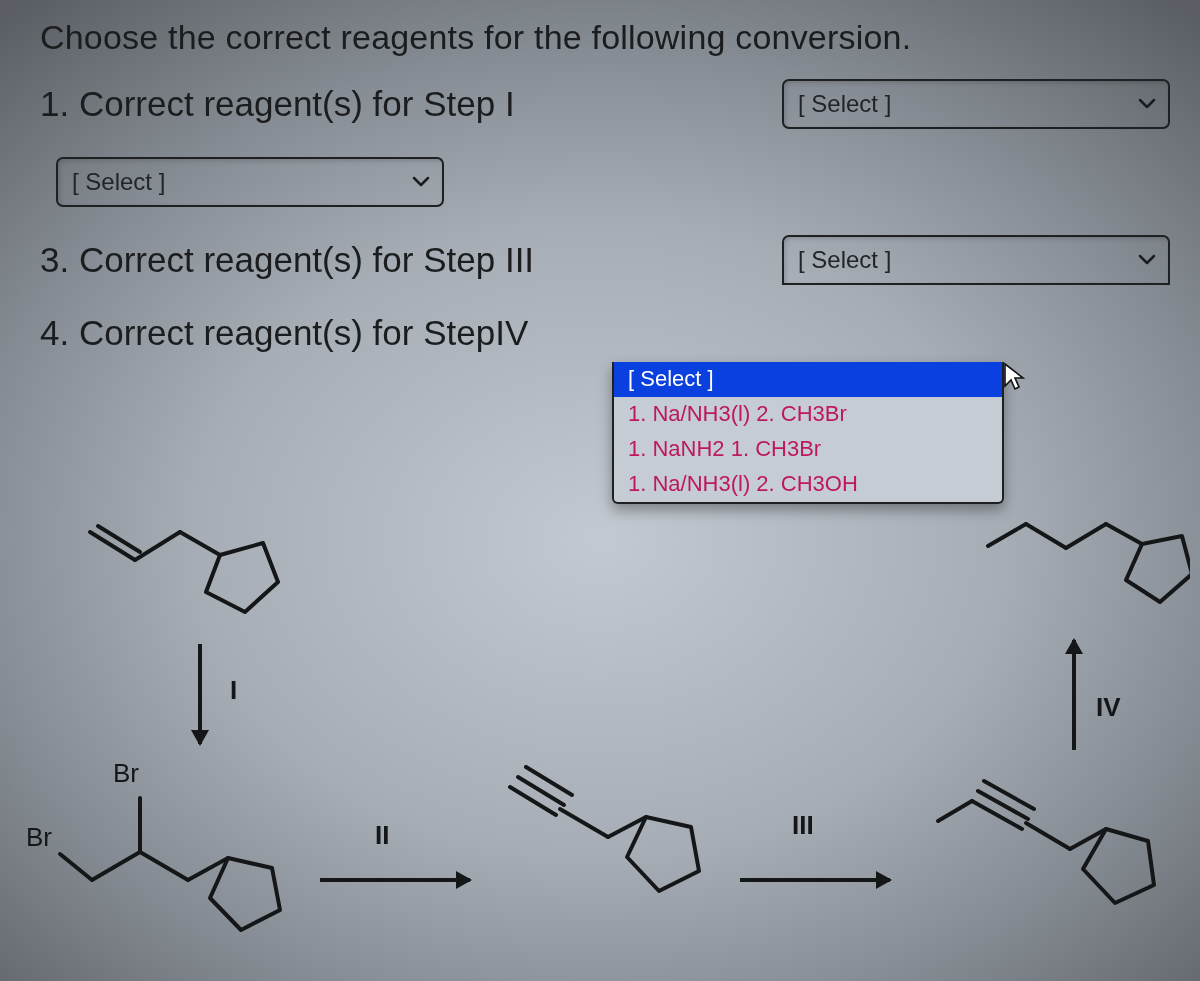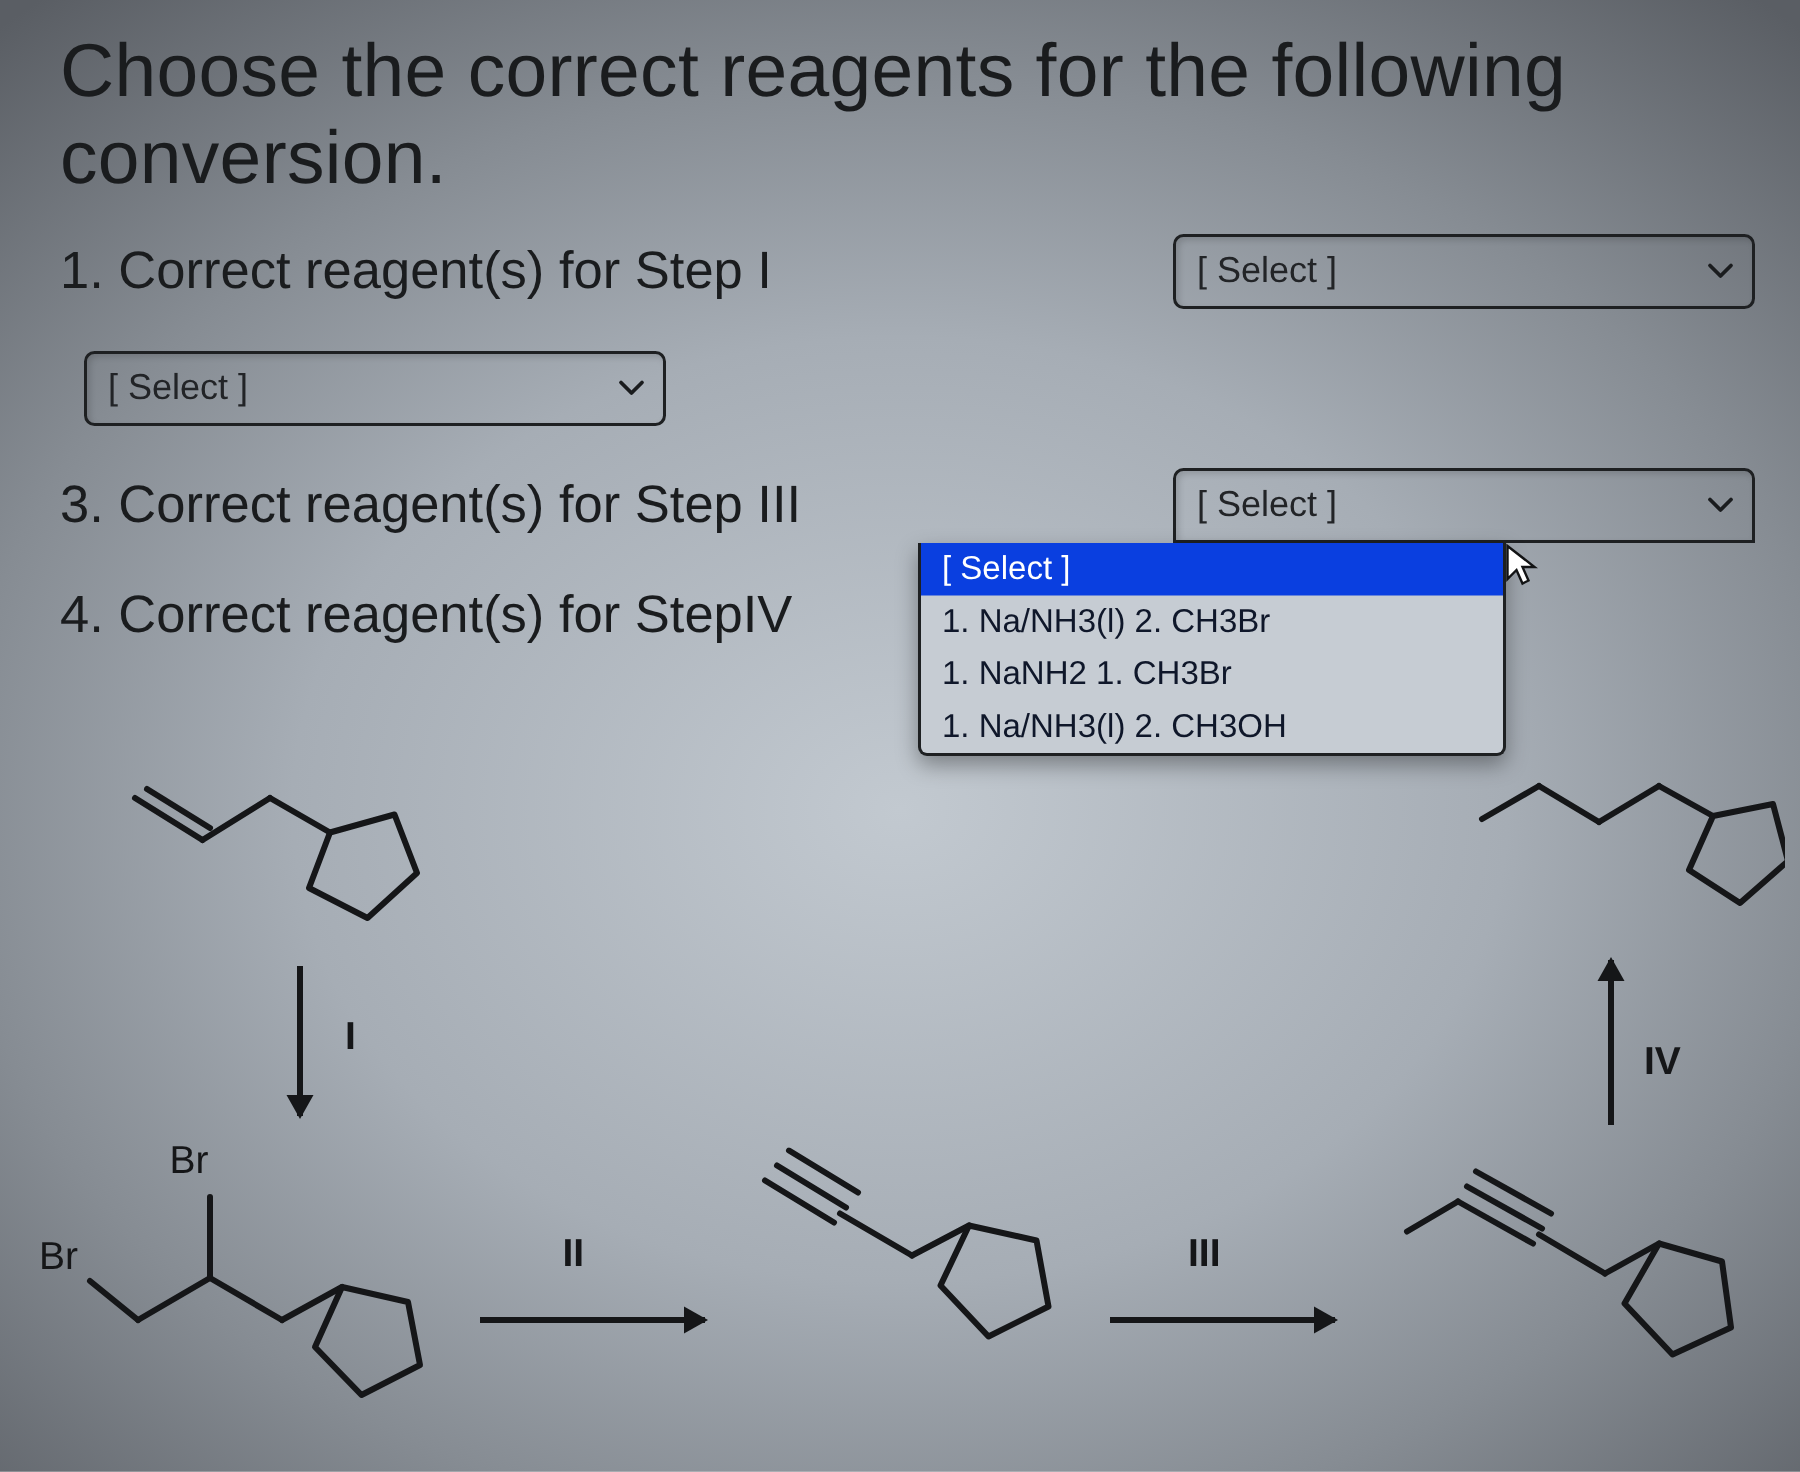--- a/index.html
+++ b/index.html
@@ -13,21 +13,21 @@
     color: #17191b;
   }
   .page {
     position: relative;
     width: 1200px;
     height: 981px;
     box-sizing: border-box;
     padding: 18px 30px 0 30px;
   }
   .heading {
-    font-size: 50px;
+    font-size: 34px;
     letter-spacing: 0.2px;
     margin: 0 0 22px 10px;
     color: #1a1c1e;
   }
   .row {
     display: flex;
     align-items: center;
     margin: 0 0 28px 10px;
     font-size: 35px;
     color: #1a1c1e;
@@ -65,21 +65,21 @@
     border: 2px solid #1e2022;
     border-top: none;
     border-radius: 0 0 6px 6px;
     background: #c6ccd3;
     box-shadow: 0 6px 14px rgba(0,0,0,0.35);
     overflow: hidden;
   }
   .dropdown .opt {
     font-size: 22px;
     padding: 4px 14px 5px 14px;
-    color: #0f172a;
+    color: #be185d;
     white-space: nowrap;
   }
   .dropdown .opt.selected {
     background: #0a3fe0;
     color: #ffffff;
   }
 
   
   .cursor {
     position: absolute;
@@ -258,21 +258,21 @@
       <line x1="14" y1="22" x2="60" y2="50"></line>
       <line x1="22" y1="12" x2="68" y2="40"></line>
       <line x1="30" y1="2" x2="76" y2="30"></line>
 
       <line x1="64" y1="44" x2="112" y2="72"></line>
       <line x1="112" y1="72" x2="150" y2="52"></line>
 
       <polygon points="150,52 195,62 203,106 163,126 131,92"></polygon>
     </svg>
 
-    <div class="step-label" style="left:792px; top:310px;">III</div>
+    <div class="step-label" style="left:792px; top:300px;">III</div>
     <div class="h-arrow" style="left:740px; top:368px; width:150px;"></div>
 
     <svg class="svg-struct" style="left:930px; top:255px;" width="230" height="190">
 
       <line x1="8" y1="56" x2="42" y2="36"></line>
 
       <line x1="42" y1="36" x2="92" y2="64"></line>
       <line x1="48" y1="26" x2="98" y2="54"></line>
       <line x1="54" y1="16" x2="104" y2="44"></line>
 

